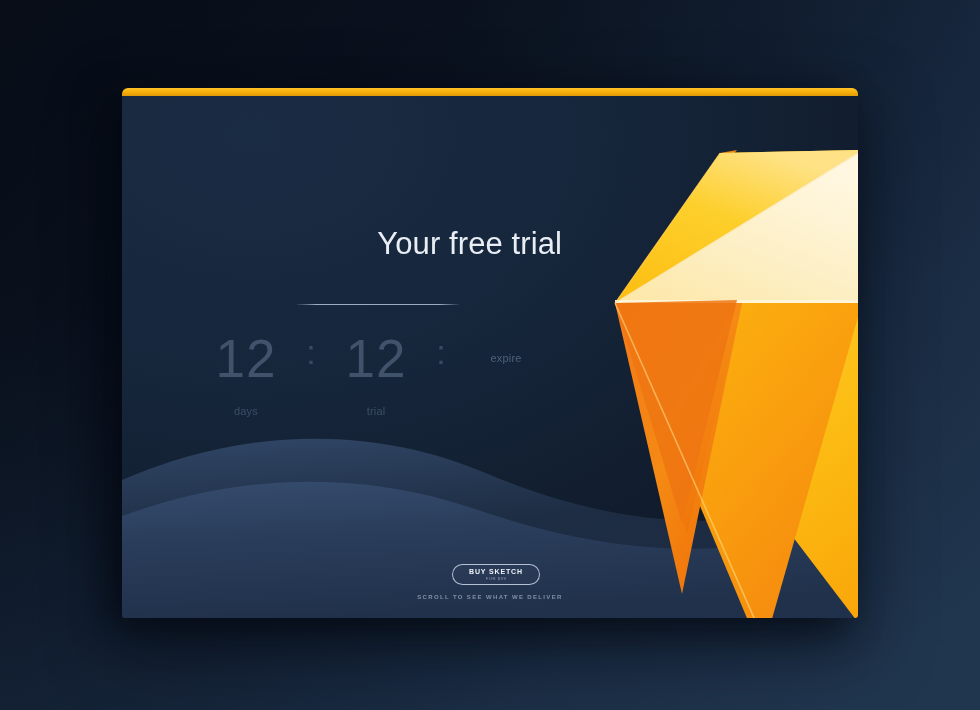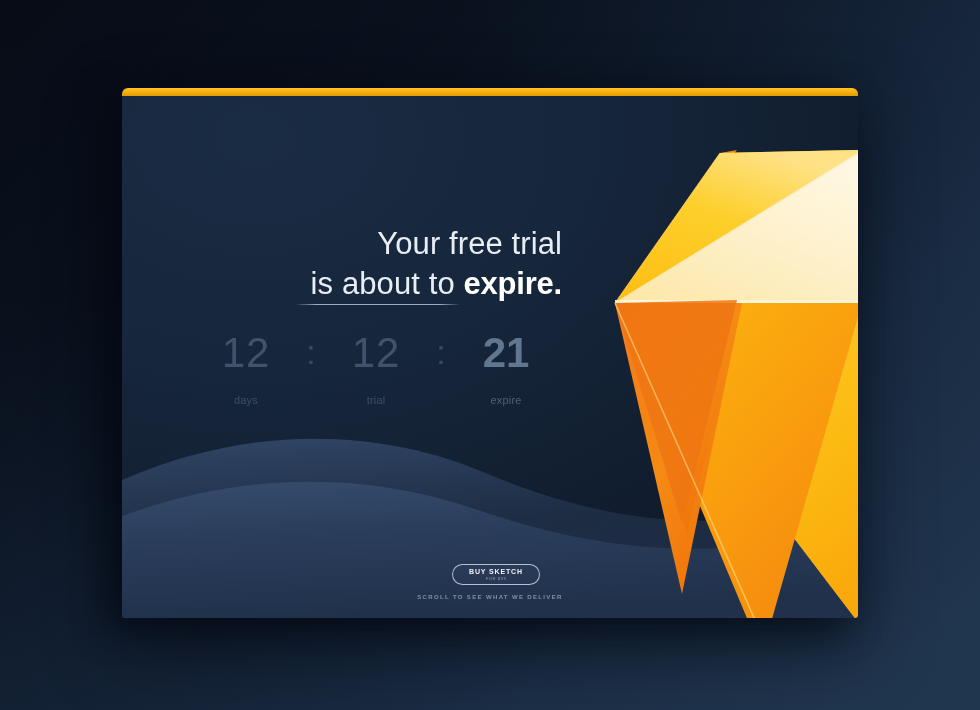--- a/index.html
+++ b/index.html
@@ -95,21 +95,21 @@
   #countdown {
     position:absolute;
     left:56px; top:238px;
     width:396px;
     display:flex;
     align-items:flex-start;
     justify-content:center;
   }
   .cd-unit { width:104px; text-align:center; }
   .cd-value {
-    font-size:42px;
+    font-size:53px;
     font-weight:300;
     line-height:1;
     color:#41536b;
     letter-spacing:1px;
   }
   .cd-unit.is-active .cd-value { color:#5d7governed; }
   .cd-unit.is-active .cd-value { color:#61768f; font-weight:700; letter-spacing:0; }
   .cd-label {
     margin-top:20px;
     font-size:11px;
@@ -259,38 +259,36 @@
 
       <line x1="493" y1="209" x2="740" y2="57" stroke="#ffe9ae" stroke-width="1.4" opacity="0.65"></line>
       <line x1="493" y1="209" x2="598" y2="59" stroke="#ffd36a" stroke-width="1.2" opacity="0.5"></line>
       <line x1="493" y1="209" x2="648" y2="560" stroke="#ffe28a" stroke-width="1.6" opacity="0.55"></line>
     </svg>
 
     <div id="content">
 
       <h1 id="headline">
         <span>Your free trial</span>
-        <span id="headline-line2"><span>is about to </span><span id="headline-strong">expire.</span></span>
       </h1>
 
       <div id="divider"></div>
 
       <div id="countdown">
         <div class="cd-unit">
           <div class="cd-value">12</div>
           <div class="cd-label">days</div>
         </div>
         <div class="cd-sep">:</div>
         <div class="cd-unit">
           <div class="cd-value">12</div>
           <div class="cd-label">trial</div>
         </div>
         <div class="cd-sep">:</div>
         <div class="cd-unit is-active">
-          <div class="cd-value">21</div>
           <div class="cd-label">expire</div>
         </div>
       </div>
 
       <a id="cta-button" href="#">
         <span id="cta-label">BUY SKETCH</span>
         <span id="cta-sublabel">FOR $99</span>
       </a>
 
       <div id="scroll-hint">SCROLL TO SEE WHAT WE DELIVER</div>

